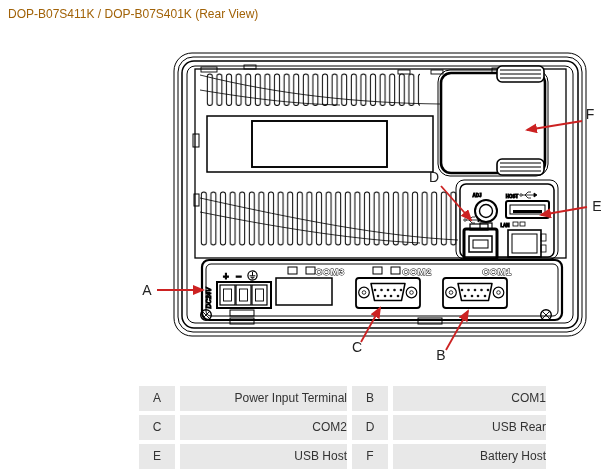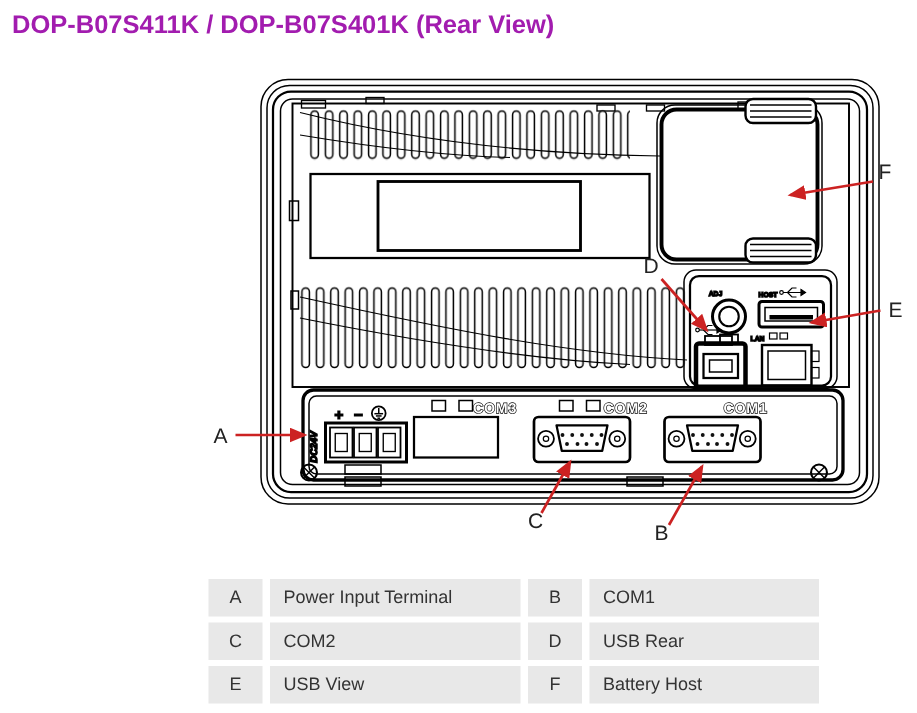--- a/index.html
+++ b/index.html
@@ -1,25 +1,25 @@
 <!DOCTYPE html>
 <html><head>
 <meta charset="utf-8">
 <style>
   html,body{margin:0;padding:0;background:#fff;}
   #canvas{position:relative;width:611px;height:475px;background:#fff;overflow:hidden;
           font-family:"Liberation Sans", sans-serif;}
-  .page-title{position:absolute;left:8px;top:7px;font-size:17px;font-weight:bold;color:#a21caf;}
+  .page-title{position:absolute;left:8px;top:7px;font-size:12px;font-weight:normal;color:#a16207;}
   svg{position:absolute;left:0;top:0;}
   .legend{position:absolute;left:139px;top:386px;width:412px;
           display:grid;grid-template-columns:36px 167px 36px 153px;
           column-gap:5px;row-gap:4px;}
   .legend .cell{background:#e8e8e8;height:25px;line-height:25px;font-size:12px;color:#333;}
   .legend .key{text-align:center;}
-  .legend .desc{padding-left:9px;text-align:left;}
+  .legend .desc{padding-left:9px;text-align:right;}
   .diag-letter{font-size:14px;fill:#222;}
   .com-label{font-size:9.5px;font-weight:bold;fill:#fff;stroke:#000;stroke-width:0.9px;paint-order:stroke;letter-spacing:0.5px;}
   .tiny{font-size:4.5px;fill:#000;font-weight:bold;}
   .pol{font-size:10px;font-weight:bold;fill:#000;}
   .dc{font-size:6.5px;font-weight:bold;font-style:italic;fill:#000;}
 </style>
 </head>
 <body>
 
 <div id="canvas">
@@ -264,18 +264,18 @@
     <div class="cell desc">Power Input Terminal</div>
     <div class="cell key">B</div>
     <div class="cell desc">COM1</div>
 
     <div class="cell key">C</div>
     <div class="cell desc">COM2</div>
     <div class="cell key">D</div>
     <div class="cell desc">USB Rear</div>
 
     <div class="cell key">E</div>
-    <div class="cell desc">USB View</div>
+    <div class="cell desc">USB Host</div>
     <div class="cell key">F</div>
     <div class="cell desc">Battery Host</div>
   </div>
 
 </div>
 
 </body></html>

